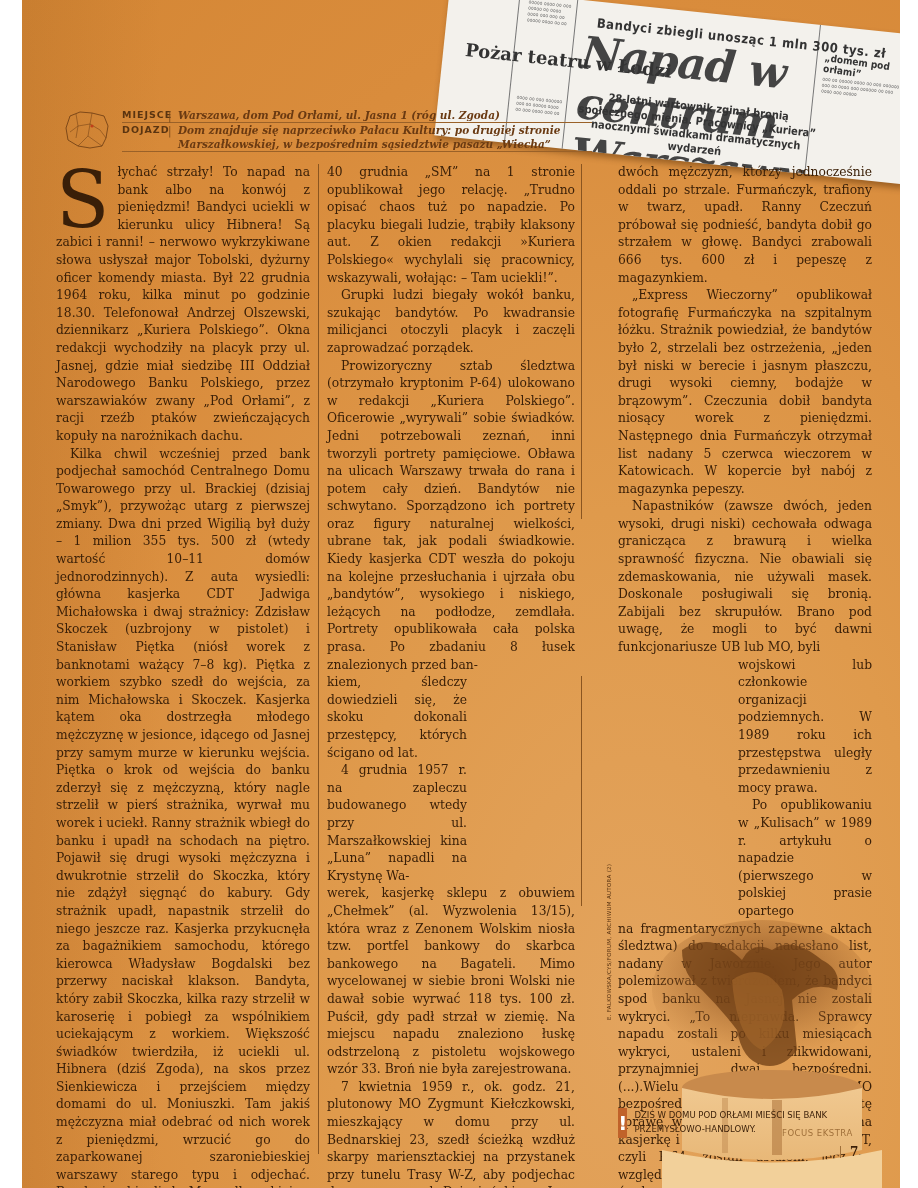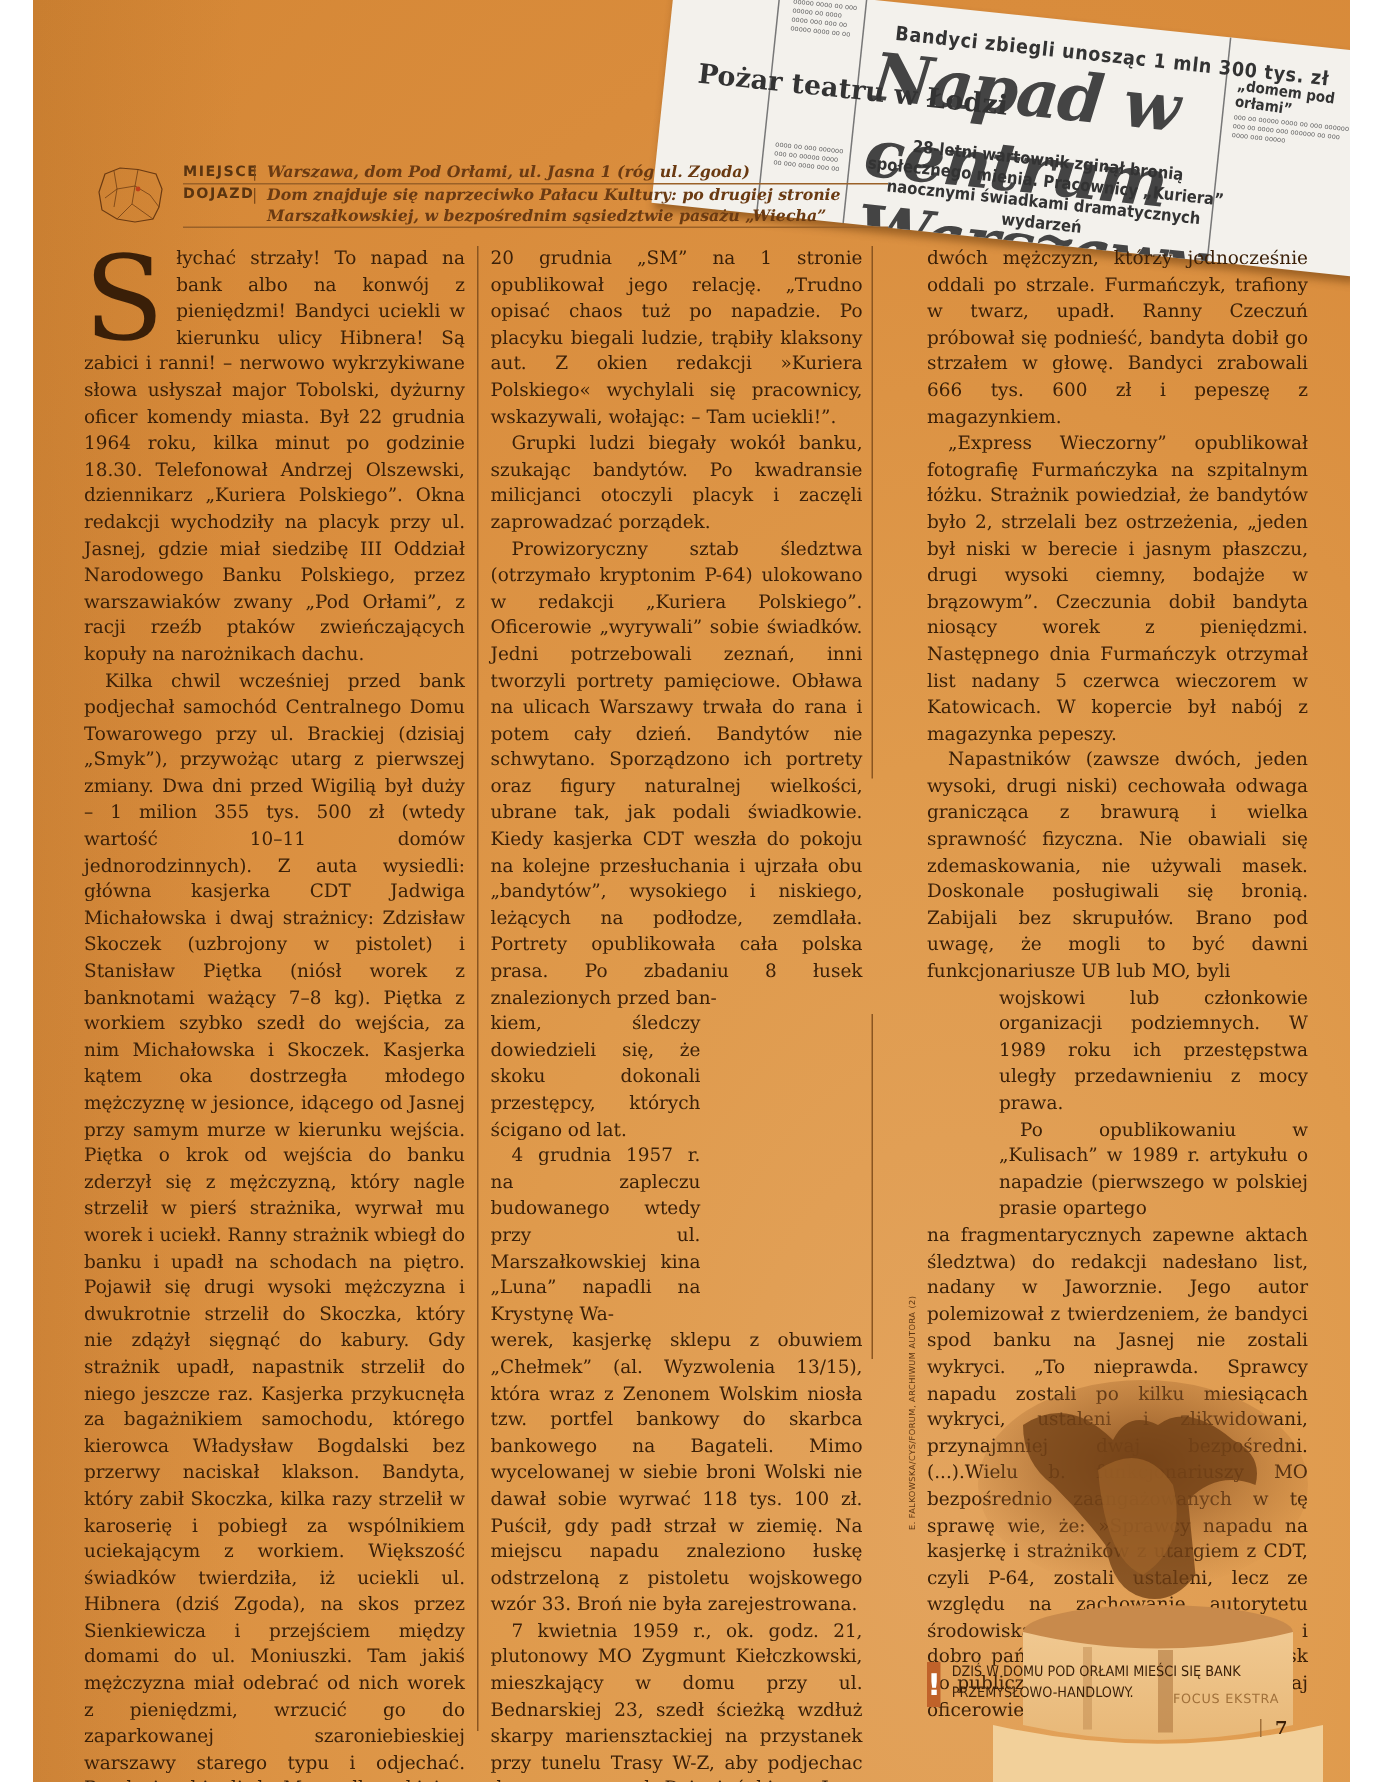--- a/index.html
+++ b/index.html
@@ -92,37 +92,37 @@
   <div class="vrule" style="left:559px;top:164px;height:355px;"></div>
   <div class="vrule" style="left:559px;top:676px;height:230px;"></div>
 
   <div class="col c1">
     <p class="first"><span class="dropcap">S</span><span>łychać strzały! To napad na bank albo na konwój z pieniędzmi! Bandyci uciekli w kierunku ulicy Hibnera! Są zabici i ranni! – nerwowo wykrzykiwane słowa usłyszał major Tobolski, dyżurny oficer komendy miasta. Był 22 grudnia 1964 roku, kilka minut po godzinie 18.30. Telefonował Andrzej Olszewski, dziennikarz „Kuriera Polskiego”. Okna redakcji wychodziły na placyk przy ul. Jasnej, gdzie miał siedzibę III Oddział Narodowego Banku Polskiego, przez warszawiaków zwany „Pod Orłami”, z racji rzeźb ptaków zwieńczających kopuły na narożnikach dachu.</span></p>
     <p>Kilka chwil wcześniej przed bank podjechał samochód Centralnego Domu Towarowego przy ul. Brackiej (dzisiaj „Smyk”), przywożąc utarg z pierwszej zmiany. Dwa dni przed Wigilią był duży – 1 milion 355 tys. 500 zł (wtedy wartość 10–11 domów jednorodzinnych). Z auta wysiedli: główna kasjerka CDT Jadwiga Michałowska i dwaj strażnicy: Zdzisław Skoczek (uzbrojony w pistolet) i Stanisław Piętka (niósł worek z banknotami ważący 7–8 kg). Piętka z workiem szybko szedł do wejścia, za nim Michałowska i Skoczek. Kasjerka kątem oka dostrzegła młodego mężczyznę w jesionce, idącego od Jasnej przy samym murze w kierunku wejścia. Piętka o krok od wejścia do banku zderzył się z mężczyzną, który nagle strzelił w pierś strażnika, wyrwał mu worek i uciekł. Ranny strażnik wbiegł do banku i upadł na schodach na piętro. Pojawił się drugi wysoki mężczyzna i dwukrotnie strzelił do Skoczka, który nie zdążył sięgnąć do kabury. Gdy strażnik upadł, napastnik strzelił do niego jeszcze raz. Kasjerka przykucnęła za bagażnikiem samochodu, którego kierowca Władysław Bogdalski bez przerwy naciskał klakson. Bandyta, który zabił Skoczka, kilka razy strzelił w karoserię i pobiegł za wspólnikiem uciekającym z workiem. Większość świadków twierdziła, iż uciekli ul. Hibnera (dziś Zgoda), na skos przez Sienkiewicza i przejściem między domami do ul. Moniuszki. Tam jakiś mężczyzna miał odebrać od nich worek z pieniędzmi, wrzucić go do zaparkowanej szaroniebieskiej warszawy starego typu i odjechać. Bandyci pobiegli do Marszałkowskiej, a potem w kierunku Świętokrzyskiej, gdzie wsiedli do wspomnianej warszawy. Byli też świadkowie, których zdaniem, bandyci uciekli ul. Kniewskiego (teraz Złota) i zniknęli wśród rusztowań budowanej wtedy tzw. Ściany Wschodniej.</p>
 
   </div>
 
   <div class="col c2">
-    <p class="first">20 grudnia „SM” na 1 stronie opublikował jego relację. „Trudno opisać chaos tuż po napadzie. Po placyku biegali ludzie, trąbiły klaksony aut. Z okien redakcji »Kuriera Polskiego« wychylali się pracownicy, wskazywali, wołając: – Tam uciekli!”.</p>
+    <p class="first">40 grudnia „SM” na 1 stronie opublikował jego relację. „Trudno opisać chaos tuż po napadzie. Po placyku biegali ludzie, trąbiły klaksony aut. Z okien redakcji »Kuriera Polskiego« wychylali się pracownicy, wskazywali, wołając: – Tam uciekli!”.</p>
     <p>Grupki ludzi biegały wokół banku, szukając bandytów. Po kwadransie milicjanci otoczyli placyk i zaczęli zaprowadzać porządek.</p>
     <p>Prowizoryczny sztab śledztwa (otrzymało kryptonim P-64) ulokowano w redakcji „Kuriera Polskiego”. Oficerowie „wyrywali” sobie świadków. Jedni potrzebowali zeznań, inni tworzyli portrety pamięciowe. Obława na ulicach Warszawy trwała do rana i potem cały dzień. Bandytów nie schwytano. Sporządzono ich portrety oraz figury naturalnej wielkości, ubrane tak, jak podali świadkowie. Kiedy kasjerka CDT weszła do pokoju na kolejne przesłuchania i ujrzała obu „bandytów”, wysokiego i niskiego, leżących na podłodze, zemdlała. Portrety opublikowała cała polska prasa. Po zbadaniu 8 łusek znalezionych przed ban-</p>
     <div style="width:140px;">
       <p class="first">kiem, śledczy dowiedzieli się, że skoku dokonali przestępcy, których ścigano od lat.</p>
       <p>4 grudnia 1957 r. na zapleczu budowanego wtedy przy ul. Marszałkowskiej kina „Luna” napadli na Krystynę Wa-</p>
     </div>
     <p class="first">werek, kasjerkę sklepu z obuwiem „Chełmek” (al. Wyzwolenia 13/15), która wraz z Zenonem Wolskim niosła tzw. portfel bankowy do skarbca bankowego na Bagateli. Mimo wycelowanej w siebie broni Wolski nie dawał sobie wyrwać 118 tys. 100 zł. Puścił, gdy padł strzał w ziemię. Na miejscu napadu znaleziono łuskę odstrzeloną z pistoletu wojskowego wzór 33. Broń nie była zarejestrowana.</p>
     <p>7 kwietnia 1959 r., ok. godz. 21, plutonowy MO Zygmunt Kiełczkowski, mieszkający w domu przy ul. Bednarskiej 23, szedł ścieżką wzdłuż skarpy mariensztackiej na przystanek przy tunelu Trasy W-Z, aby podjechac do pracy przy pl. Dzierżyńskiego. Jego ciało znaleźli przechodnie na wysokości pałacu Kazanowskich – miał dwie rany kłute na plecach, jedną na piersiach, ale zginął od strzału w głowę z pistoletu, znanego z napadu na kasjerkę. Bandyci zabrali mu pistolet TT i dwa magazynki z 16 nabojami.</p>
 
   </div>
 
   <div class="col c3">
     <p class="first">dwóch mężczyzn, którzy jednocześnie oddali po strzale. Furmańczyk, trafiony w twarz, upadł. Ranny Czeczuń próbował się podnieść, bandyta dobił go strzałem w głowę. Bandyci zrabowali 666 tys. 600 zł i pepeszę z magazynkiem.</p>
     <p>„Express Wieczorny” opublikował fotografię Furmańczyka na szpitalnym łóżku. Strażnik powiedział, że bandytów było 2, strzelali bez ostrzeżenia, „jeden był niski w berecie i jasnym płaszczu, drugi wysoki ciemny, bodajże w brązowym”. Czeczunia dobił bandyta niosący worek z pieniędzmi. Następnego dnia Furmańczyk otrzymał list nadany 5 czerwca wieczorem w Katowicach. W kopercie był nabój z magazynka pepeszy.</p>
     <p>Napastników (zawsze dwóch, jeden wysoki, drugi niski) cechowała odwaga granicząca z brawurą i wielka sprawność fizyczna. Nie obawiali się zdemaskowania, nie używali masek. Doskonale posługiwali się bronią. Zabijali bez skrupułów. Brano pod uwagę, że mogli to być dawni funkcjonariusze UB lub MO, byli</p>
-    <div style="margin-left:48px;">
+    <div style="margin-left:120px;">
       <p class="first">wojskowi lub członkowie organizacji podziemnych. W 1989 roku ich przestępstwa uległy przedawnieniu z mocy prawa.</p>
       <p>Po opublikowaniu w „Kulisach” w 1989 r. artykułu o napadzie (pierwszego w polskiej prasie opartego</p>
     </div>
     <p class="first">na fragmentarycznych zapewne aktach śledztwa) do redakcji nadesłano list, nadany w Jaworznie. Jego autor polemizował z twierdzeniem, że bandyci spod banku na Jasnej nie zostali wykryci. „To nieprawda. Sprawcy napadu zostali po kilku miesiącach wykryci, ustaleni i zlikwidowani, przynajmniej dwaj bezpośredni. (...).Wielu b. funkcjonariuszy MO bezpośrednio zaangażowanych w tę sprawę wie, że: »Sprawcy napadu na kasjerkę i strażników z utargiem z CDT, czyli P-64, zostali ustaleni, lecz ze względu na zachowanie autorytetu środowiska, z którego się wywodzili, i dobro państwa nie podano ich nazwisk do publicznej wiadomości«. Byli to dwaj oficerowie SB, major i kapitan”.</p>
   </div>
 
 
   <svg class="eagle" viewBox="0 0 258 268">
     <defs>
       <radialGradient id="g1" cx="50%" cy="40%" r="60%">

